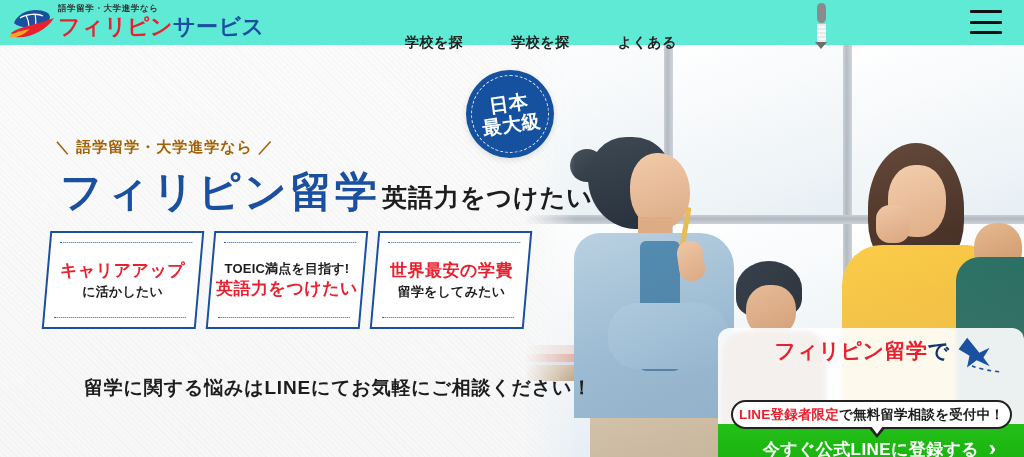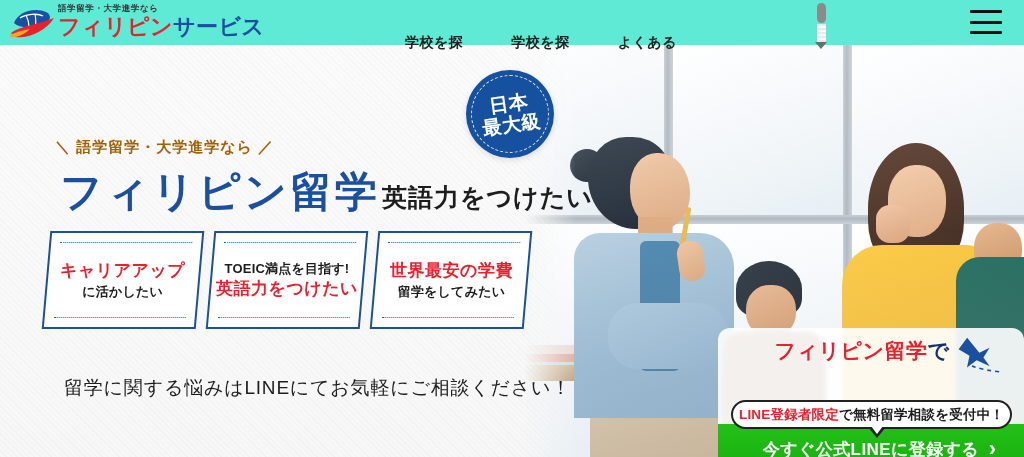--- a/index.html
+++ b/index.html
@@ -221,22 +221,22 @@
     border-top: 1.5px dotted #2a5fb0;
   }
   .card::before { top: 9px; }
   .card::after { bottom: 9px; }
   .c-red { color: #e8212e; font-weight: 800; }
   .c-dark { color: #1d1d1d; font-weight: 700; }
   .big { font-size: 17px; letter-spacing: 0.5px; }
   .small { font-size: 13px; letter-spacing: 0.2px; }
 
   #line-note {
-    position: absolute; left: 64px; top: 330px; z-index: 15;
-    font-size: 19px; font-weight: 400; color: #1d1d1d; letter-spacing: 0.8px; white-space: nowrap;
+    position: absolute; left: 84px; top: 330px; z-index: 15;
+    font-size: 19px; font-weight: 700; color: #1d1d1d; letter-spacing: 0.8px; white-space: nowrap;
   }
 
   
   #line-panel {
     position: absolute; left: 718px; top: 283px; width: 306px; height: 146px; z-index: 30;
   }
   #line-card {
     position: absolute; left: 0; top: 0; width: 306px; height: 105px;
     background: rgba(255,255,255,0.90);
     border-radius: 12px 12px 0 0;

